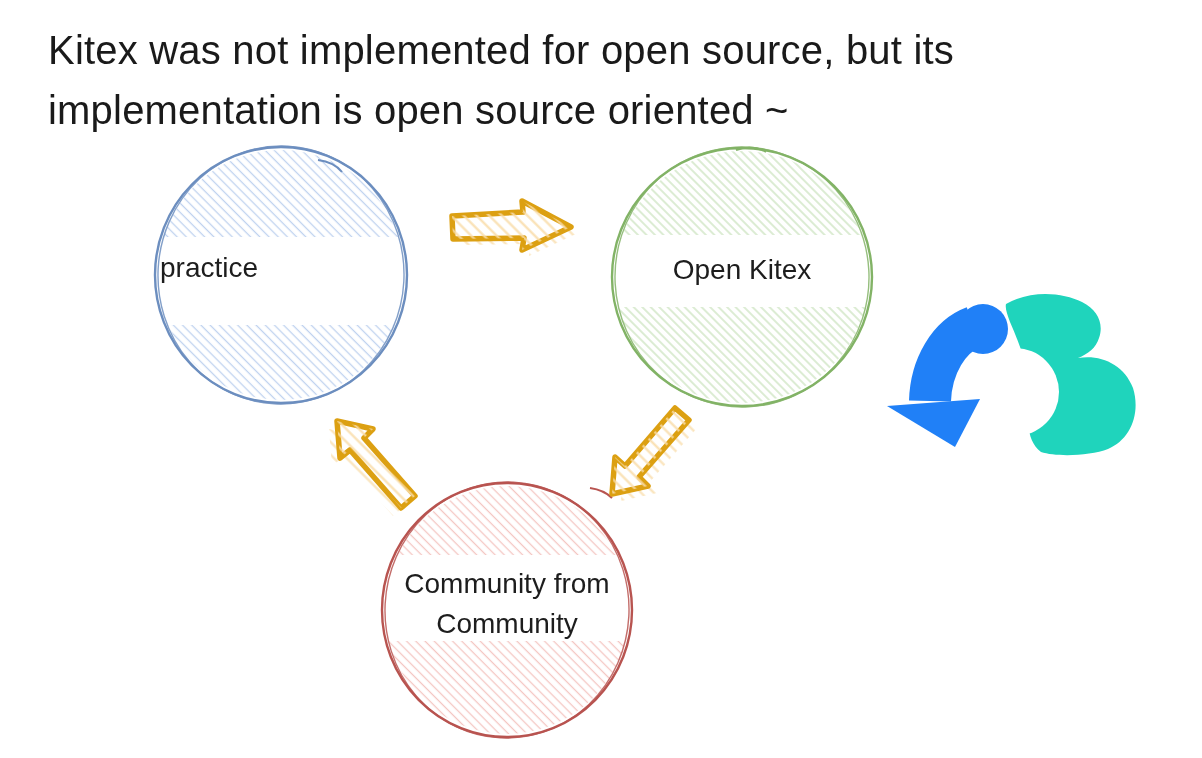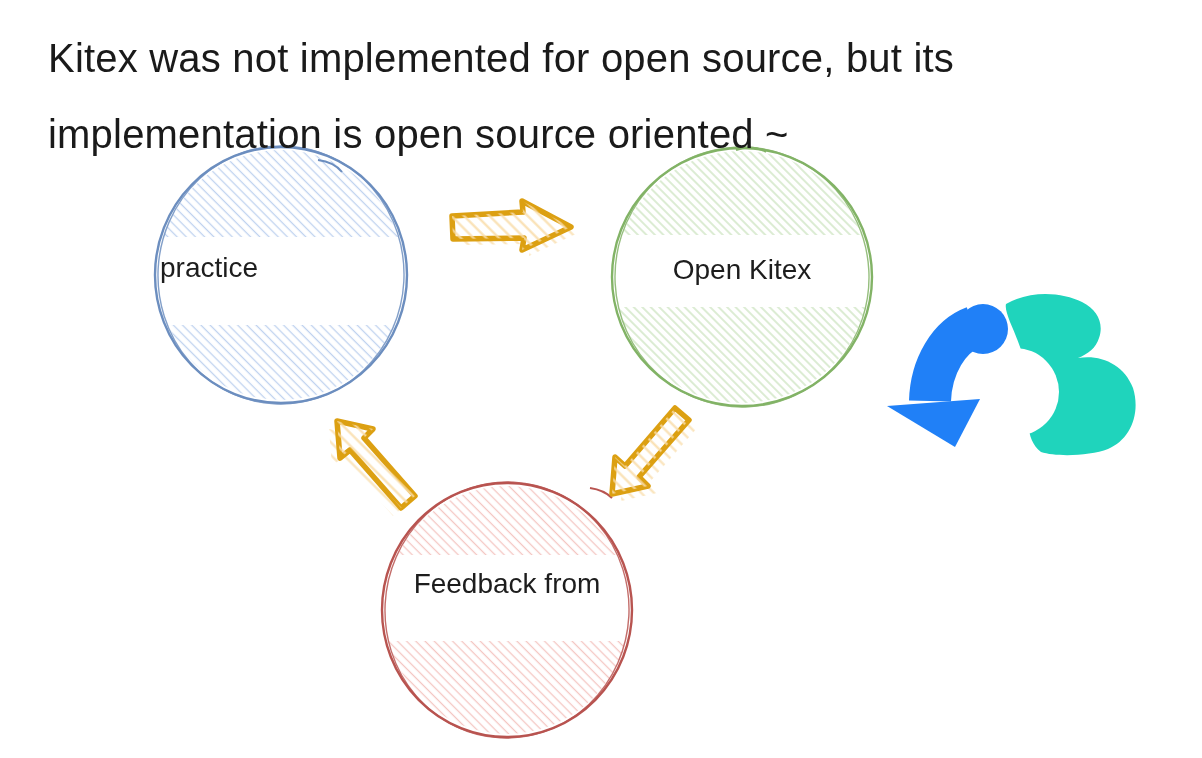--- a/index.html
+++ b/index.html
@@ -3,21 +3,21 @@
 <meta charset="utf-8">
 <style>
   html,body{margin:0;padding:0;background:#fff;}
   #slide{
     position:relative;width:1202px;height:758px;background:#ffffff;
     overflow:hidden;font-family:"Liberation Sans",sans-serif;
   }
   #diagram-svg{position:absolute;left:0;top:0;}
   .slide-title{
     position:absolute;left:48px;top:20px;width:1080px;
-    font-size:40px;line-height:76px;font-weight:400;color:#1a1a1a;
+    font-size:40px;line-height:60px;font-weight:400;color:#1a1a1a;
     letter-spacing:0.2px;
   }
   .node-label{
     position:absolute;font-size:28px;color:#1d1d1d;font-weight:400;
   }
   .node-label span{display:block;}
   #label-enterprise{left:160px;top:250px;width:252px;text-align:left;line-height:36px;}
   #label-opensource{left:602px;top:252px;width:280px;text-align:center;line-height:36px;}
   #label-feedback{left:367px;top:564px;width:280px;text-align:center;line-height:40px;}
 </style>
@@ -111,16 +111,17 @@
 
   <div class="node-label" id="label-enterprise">
     <span>practice</span>
   </div>
 
   <div class="node-label" id="label-opensource">
     <span>Open Kitex</span>
   </div>
 
   <div class="node-label" id="label-feedback">
-    <span>Feedback from</span>
+    <span>Community from</span>
+    <span>Community</span>
   </div>
 
 </div>
 
 </body></html>

